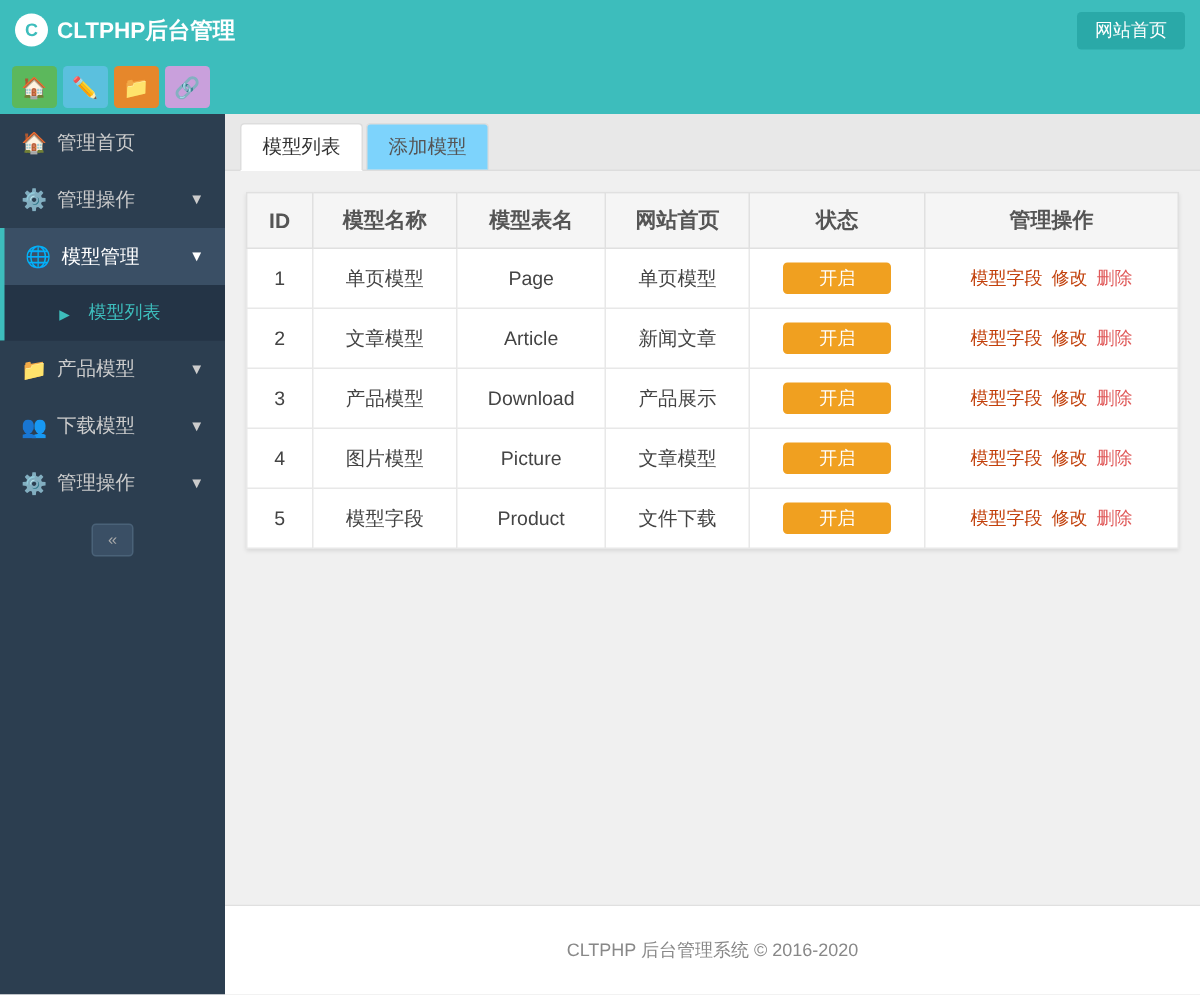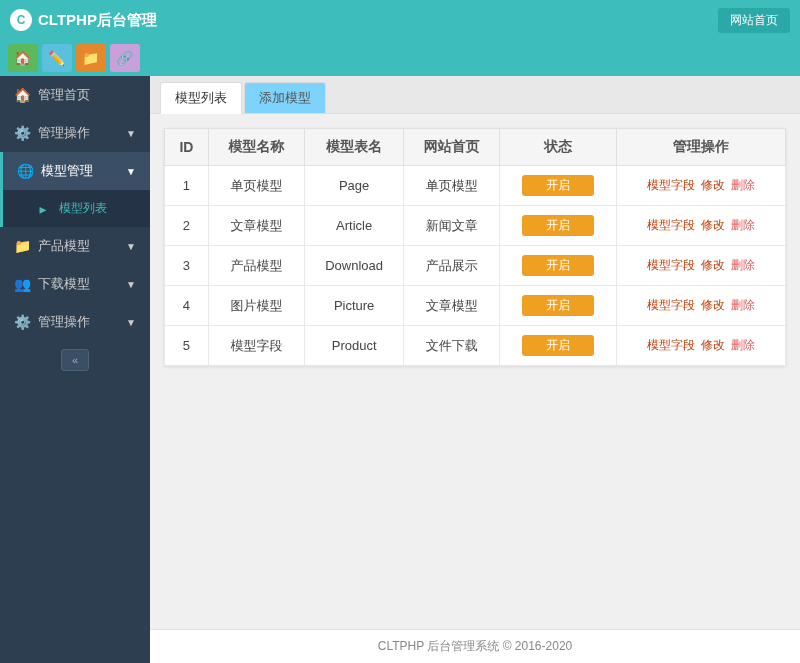--- a/index.html
+++ b/index.html
@@ -239,21 +239,21 @@
       cursor: pointer;
       margin: 0 3px;
       font-size: 12px;
       text-decoration: none;
     }
     .action-link.red { color: #e05b5b; }
 
     
     .footer {
       text-align: center;
-      padding: 8px;
+      padding: 21px;
       color: #888;
       font-size: 12px;
       background: white;
       border-top: 1px solid #e0e0e0;
     }
   </style>
 </head>
 <body>
 
 <div class="header">

